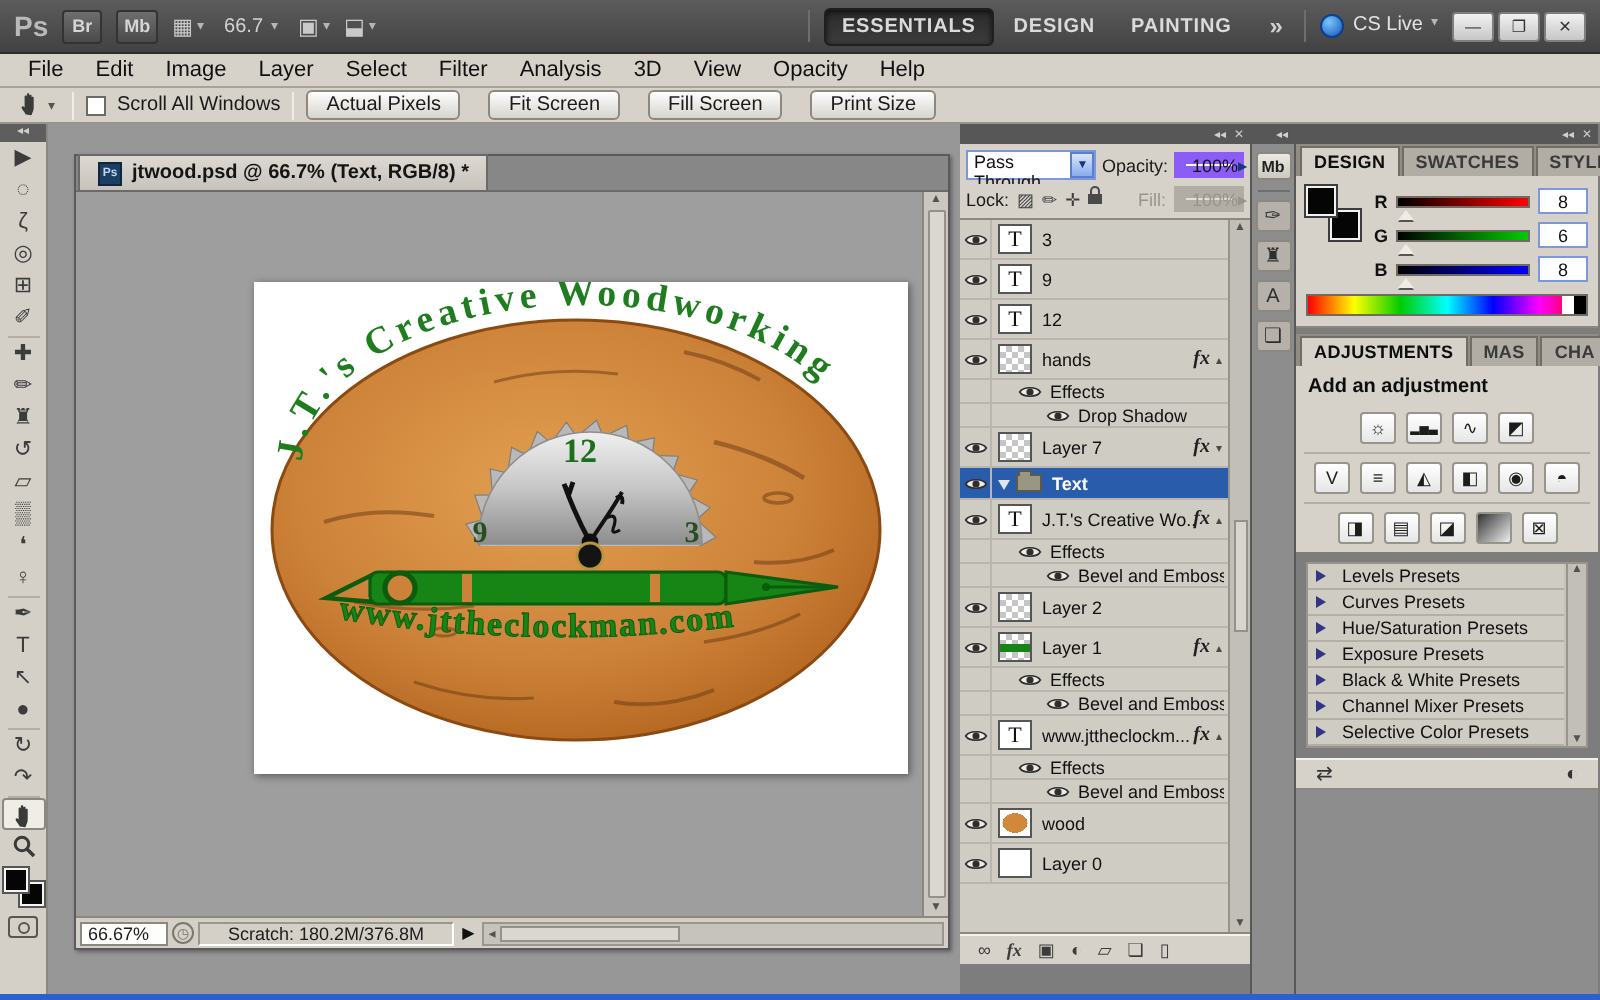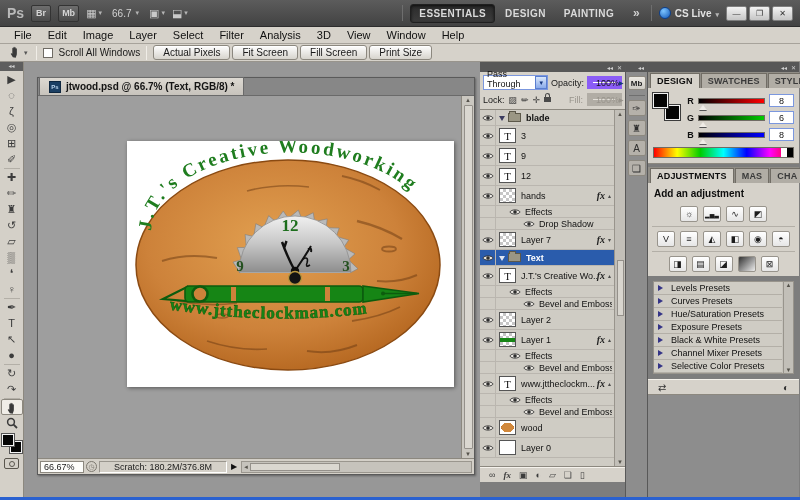--- a/index.html
+++ b/index.html
@@ -11,21 +11,21 @@
 .ps-logo{color:#b9b9b9;font-weight:bold;font-size:14px;letter-spacing:0}
 .tb-btn{height:17px;min-width:20px;padding:0 3px;background:linear-gradient(#6e6e6e,#4a4a4a);border:1px solid #333;border-radius:2px;color:#d5d5d5;font-size:9px;font-weight:bold;display:flex;align-items:center;justify-content:center}
 .tb-icon{color:#c9c9c9;font-size:11px;display:flex;align-items:center;gap:2px}
 .caret{font-size:7px;color:#b5b5b5}
 .zoom-box{color:#d2d2d2;font-size:10px;display:flex;gap:4px;align-items:center;padding:0 3px}
 .tspacer{flex:1}
 .ws-btn{color:#dadada;font-size:10px;font-weight:bold;padding:3px 8px;letter-spacing:.4px;border-radius:3px}
 .ws-btn.active{background:linear-gradient(#2b2b2b,#3c3c3c);border:1px solid #1f1f1f;box-shadow:inset 0 1px 3px rgba(0,0,0,.7)}
 .ws-overflow{color:#d0d0d0;font-size:12px;font-weight:bold;padding:0 4px}
 .vbar{width:1px;height:16px;background:#303030;border-right:1px solid #6e6e6e}
-.cs-live{display:flex;align-items:flex-end;gap:4px;color:#e2e2e2;font-size:10px;font-weight:bold}
+.cs-live{display:flex;align-items:flex-start;gap:4px;color:#e2e2e2;font-size:10px;font-weight:normal}
 .cs-orb{width:12px;height:12px;border-radius:50%;background:radial-gradient(circle at 35% 30%,#7cc4ff,#1257b8);border:1px solid #0c3f8c}
 .winbtns{display:flex;gap:2px}
 .win-btn{width:21px;height:15px;background:linear-gradient(#f2f2f2,#c6c6c6);border:1px solid #7e7e7e;border-radius:2px;color:#333;font-size:8px;display:flex;align-items:center;justify-content:center}
 
 
 .menubar{height:17px;background:#d6d2ca;border-bottom:1px solid #a7a39b;display:flex;align-items:center;padding-left:6px}
 .menu-item{padding:0 8px;font-size:11px;color:#101010}
 
 
 .optionsbar{height:18px;background:#d6d2ca;border-bottom:1px solid #98948c;display:flex;align-items:center;gap:6px;padding:0 6px}
@@ -74,21 +74,21 @@
 .col-layers{width:146px;border-right:1px solid #585858}
 .col-mini{width:22px;border-right:1px solid #585858;background:#8d8d8d;align-items:center}
 .col-right{width:151px}
 .dock-head{height:10px;background:#575757;display:flex;justify-content:flex-end;align-items:center;gap:4px;padding:0 3px;color:#cfcfcf;font-size:6px;width:100%}
 .panel-tabs{height:16px;background:#908d86;display:flex;align-items:flex-end;padding-left:2px}
 .ptab{height:15px;padding:0 6px;font-size:9px;font-weight:bold;letter-spacing:.2px;display:flex;align-items:center;background:#b1ada5;color:#3a3a3a;border:1px solid #716d65;border-bottom:none;margin-right:1px;white-space:nowrap}
 .ptab.active{background:#d6d2ca;color:#0d0d0d}
 .panel-menu{margin-left:auto;color:#2f2f2f;font-size:8px;padding:0 4px 2px 0}
 
 .blend-row{background:#d6d2ca;display:flex;align-items:center;gap:3px;padding:3px 3px 2px;font-size:10px}
-.combo{width:84px;height:15px;background:#fff;border:1px solid #7b97de;display:flex;align-items:flex-end;font-size:9px;padding-left:3px;justify-content:space-between}
+.combo{width:84px;height:15px;background:#fff;border:1px solid #7b97de;display:flex;align-items:flex-start;font-size:9px;padding-left:3px;justify-content:space-between}
 .combo-arrow{width:13px;height:13px;background:linear-gradient(#d8e6fb,#8aabea);border:1px solid #5a7ed0;color:#17377f;font-size:6px;display:flex;align-items:center;justify-content:center}
 .mini-label{font-size:9px;color:#1a1a1a;white-space:nowrap}
 .val-box{width:35px;height:13px;background:#fff;border:6px solid #8b5cf6;font-size:9px;display:flex;align-items:center;justify-content:space-between;padding-left:3px}
 .spin{color:#17377f;font-size:6px;padding-right:1px}
 .val-box.disabled{background:#e2dfd8;border-color:#b1ada5;color:#98948c}
 .lock-row{background:#d6d2ca;display:flex;align-items:center;gap:4px;padding:1px 3px 3px;font-size:9px;border-bottom:1px solid #8c887f}
 .lock-ico{font-size:9px;color:#3f3f3f}
 .graylab{color:#98948c}
 .padlock{position:relative;width:7px;height:5px;background:#4a4a4a;display:inline-block}
 .padlock::before{content:"";position:absolute;left:1px;top:-4px;width:3px;height:4px;border:1px solid #4a4a4a;border-bottom:none;border-radius:3px 3px 0 0}
@@ -204,36 +204,36 @@
 <div class="menubar" id="menubar">
     <span class="menu-item">File</span>
     <span class="menu-item">Edit</span>
     <span class="menu-item">Image</span>
     <span class="menu-item">Layer</span>
     <span class="menu-item">Select</span>
     <span class="menu-item">Filter</span>
     <span class="menu-item">Analysis</span>
     <span class="menu-item">3D</span>
     <span class="menu-item">View</span>
-    <span class="menu-item">Window</span>
+    <span class="menu-item">Opacity</span>
     <span class="menu-item">Help</span>
   </div>
 
 <div class="optionsbar">
   <span class="opt-tool">
       <span id="opt-hand"><svg width="13" height="13" viewBox="0 0 16 16">
           <path fill="#3a3a3a" d="M6 15c-.8-1.8-2.9-3.6-2.5-4.6.3-.7 1.2-.4 1.8.4V4.2c0-1 1.4-1 1.4 0v3.6-5c0-1 1.5-1 1.5 0v5-4.2c0-1 1.4-1 1.4 0v4.6-3.4c0-.9 1.3-.9 1.3 0v6c0 1.7-.7 2.7-1.4 4.8z"></path>
         </svg></span>
       <span class="caret" style="color:#555">▾</span>
     </span>
   <span class="opt-sep"></span>
   <span class="checkbox"></span>
   <span class="opt-label">Scroll All Windows</span>
   <span class="opt-sep"></span>
-  <span id="opt-buttons" style="display:flex;gap:2px">
+  <span id="opt-buttons" style="display:flex;gap:14px">
       <span class="opt-btn">Actual Pixels</span>
       <span class="opt-btn">Fit Screen</span>
       <span class="opt-btn">Fill Screen</span>
       <span class="opt-btn">Print Size</span>
     </span>
 </div>
 
 <div class="main">
 
   <div class="toolbox">
@@ -445,31 +445,20 @@
             <span class="lock-ico">✛</span>
             <span class="padlock"></span>
           </span>
         <span class="mini-label graylab" style="margin-left:auto">Fill:</span>
         <span class="val-box disabled">
           <span>100%</span>
           <span class="spin" style="color:#98948c">▶</span>
         </span>
       </div>
       <div class="layers-list" id="layers-list">
-        <div class="lrow h-group">
-            <span class="eyebox">
-              <svg class="eyesvg" width="12" height="8" viewBox="0 0 14 9">
-                <path d="M1 4.5C3 1.2 11 1.2 13 4.5 11 7.8 3 7.8 1 4.5Z" fill="#efece6" stroke="#2e2e2e" stroke-width="1"></path>
-                <circle cx="7" cy="4.5" r="2.1" fill="#2e2e2e"></circle>
-              </svg>
-            </span>
-            <span class="exp"></span>
-            <span class="folder"></span>
-            <span class="lrow-label">blade</span>
-          </div>
           <div class="lrow h-thumb">
             <span class="eyebox">
               <svg class="eyesvg" width="12" height="8" viewBox="0 0 14 9">
                 <path d="M1 4.5C3 1.2 11 1.2 13 4.5 11 7.8 3 7.8 1 4.5Z" fill="#efece6" stroke="#2e2e2e" stroke-width="1"></path>
                 <circle cx="7" cy="4.5" r="2.1" fill="#2e2e2e"></circle>
               </svg>
             </span>
             <span class="thumb">T</span>
             <span class="lrow-label">3</span>
           </div>

